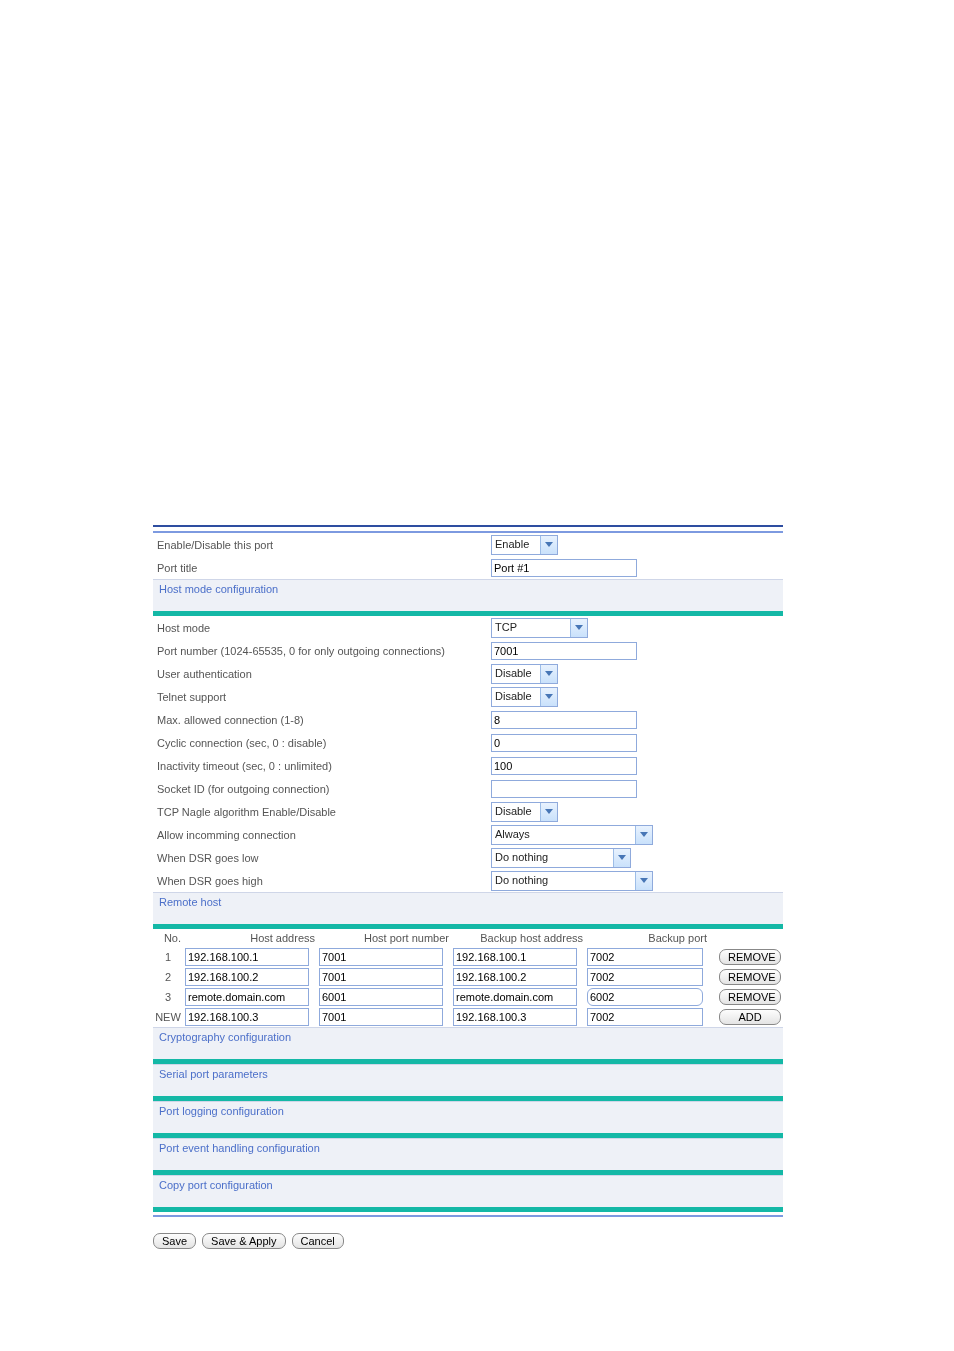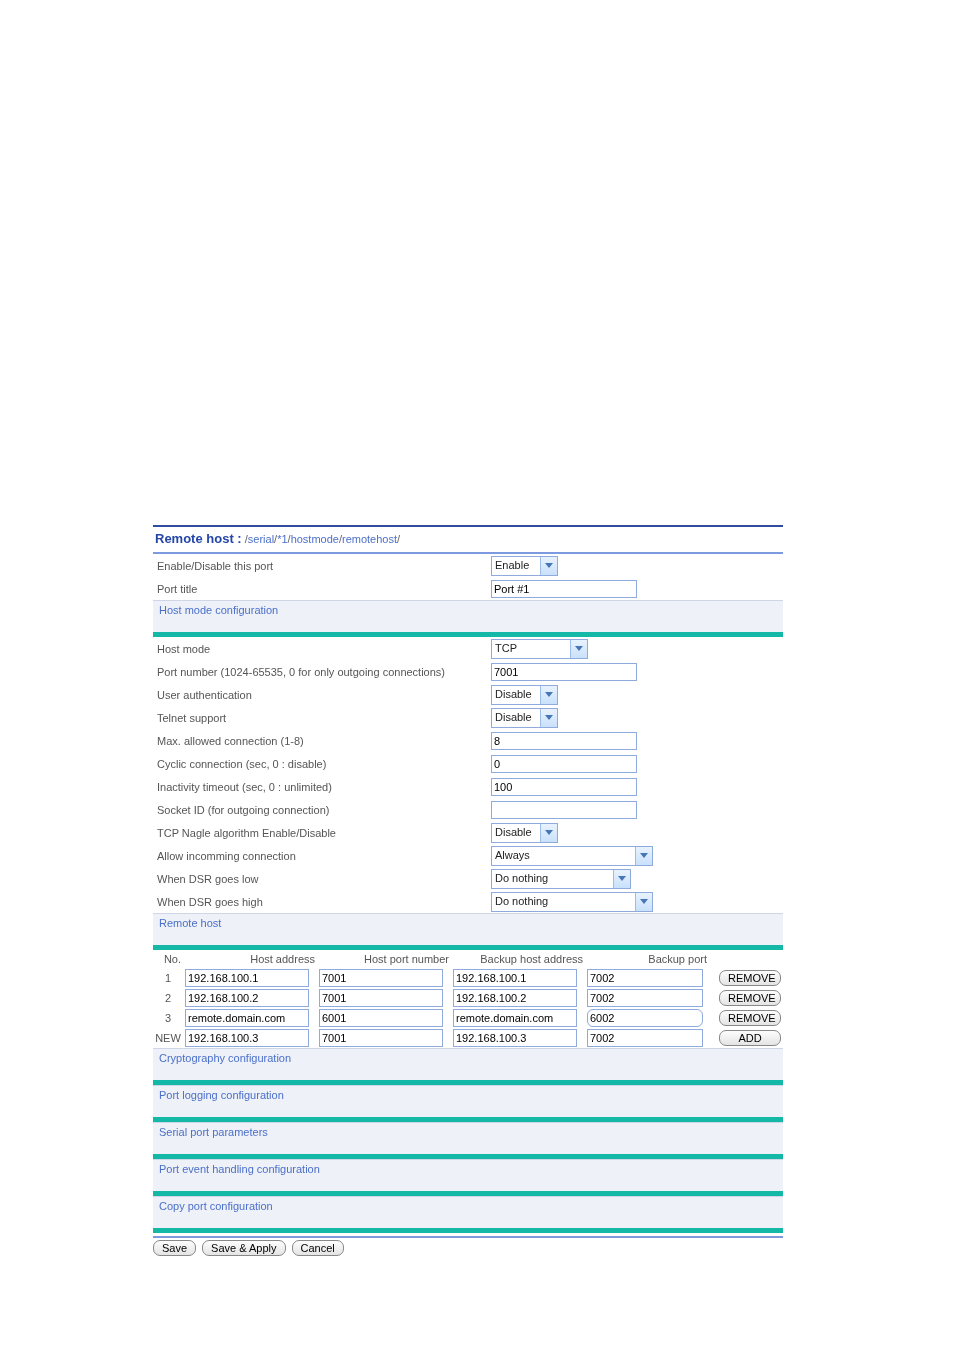--- a/index.html
+++ b/index.html
@@ -117,36 +117,30 @@
     padding: 1px 8px;
     width: 62px;
     text-align: center;
     cursor: pointer;
   }
   .btn-sm { width: auto; padding: 1px 8px; }
 
   .link-list .section-hdr { padding-left: 6px; }
 
   .footer-btns {
-    margin-top: 2px;
+    margin-top: 16px;
     display: flex;
     gap: 6px;
   }
 </style>
 </head>
 <body>
 
 <div class="wrap">
   <hr class="hr-thick">
-  <div class="title-line">
-    <span class="title">Remote host :</span>
-    <span class="path">
-      <span> /</span><a href="#">serial</a>/<a href="#">*1</a>/<a href="#">hostmode</a>/<a href="#">remotehost</a><span>/</span>
-    </span>
-  </div>
   <hr class="hr-thin">
 
   <div class="row">
     <div class="lbl">Enable/Disable this port</div>
     <div class="ctl">
       <span class="sel selw-60">
         <span class="sel-txt">Enable</span>
         <span class="sel-btn"></span>
       </span>
     </div>
@@ -290,22 +284,22 @@
       <td><input class="text" style="width: 118px;" value="7001"></td>
       <td><input class="text" style="width: 118px;" value="192.168.100.3"></td>
       <td><input class="text" style="width: 110px;" value="7002"></td>
       <td style="text-align:right"><button class="btn">ADD</button></td>
     </tr>
   </tbody>
     </table>
 
   <div class="link-list" id="link-list">
       <div class="section-hdr"><a href="#">Cryptography configuration</a></div>
+      <div class="section-hdr"><a href="#">Serial port parameters</a></div>
       <div class="section-hdr"><a href="#">Port logging configuration</a></div>
-      <div class="section-hdr"><a href="#">Serial port parameters</a></div>
       <div class="section-hdr"><a href="#">Port event handling configuration</a></div>
       <div class="section-hdr"><a href="#">Copy port configuration</a></div>
     </div>
 
   <hr class="hr-thin">
 
   <div class="footer-btns">
     <button class="btn btn-sm">Save</button>
     <button class="btn btn-sm">Save &amp; Apply</button>
     <button class="btn btn-sm">Cancel</button>

